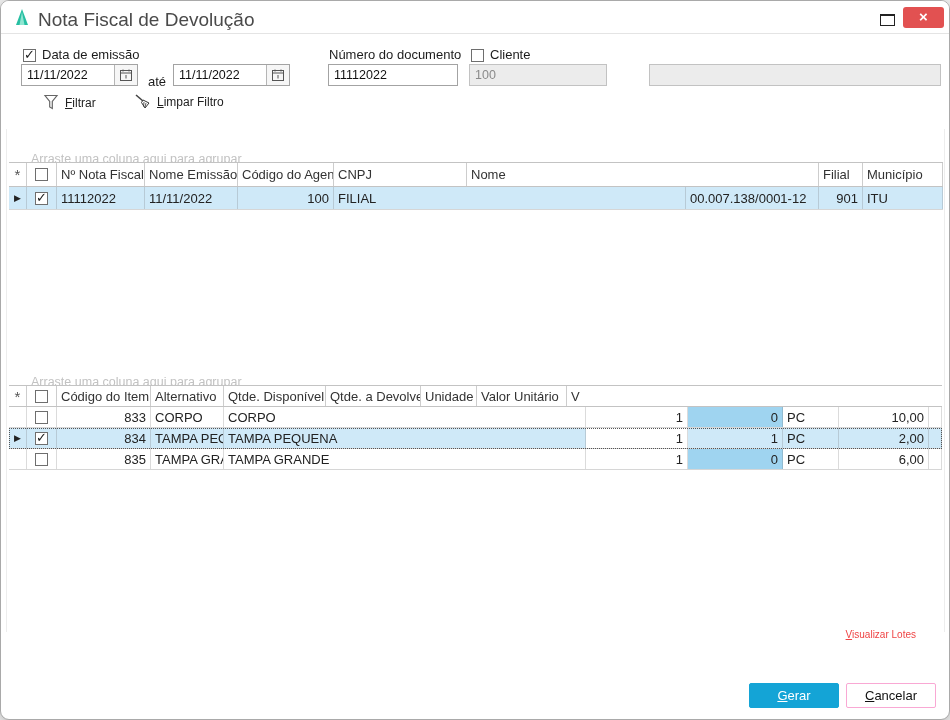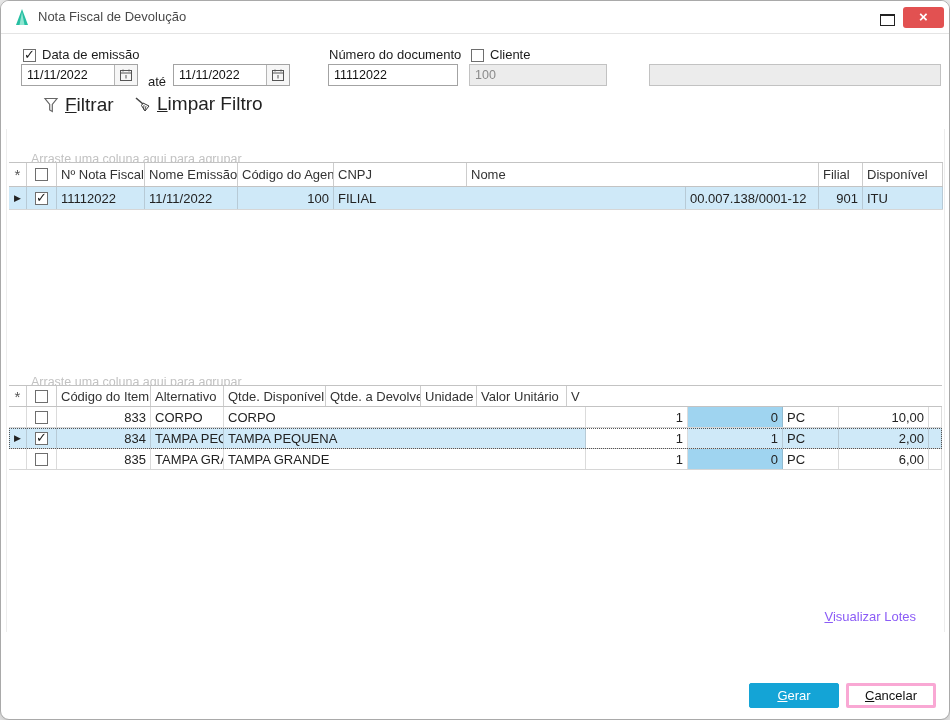--- a/index.html
+++ b/index.html
@@ -1,35 +1,35 @@
 <!DOCTYPE html>
 <html><head>
 <meta charset="utf-8">
 <style>
   html,body{margin:0;padding:0;background:#f2f2f2;font-family:"Liberation Sans","DejaVu Sans",sans-serif;}
   .window{position:relative;width:950px;height:720px;background:#fff;border:1px solid #a9a9a9;
           border-radius:9px;box-shadow:0 3px 14px rgba(0,0,0,.28);overflow:hidden;box-sizing:border-box;}
   
   .titlebar{position:absolute;left:0;top:0;width:100%;height:32px;border-bottom:1px solid #e4e4e4;background:#fff;}
   .title-icon{position:absolute;left:13px;top:7px;width:16px;height:18px;}
-  .title-text{position:absolute;left:37px;top:8px;font-size:13px;color:#4a4a4a;}
+  .title-text{position:absolute;left:37px;top:8px;font-size:19px;color:#4a4a4a;}
   .btn-max{position:absolute;left:879px;top:13px;width:13px;height:9px;border:1px solid #222;border-top:2px solid #222;background:#fff;cursor:pointer;}
   .btn-close{position:absolute;left:902px;top:6px;width:41px;height:21px;background:#e25151;border-radius:3px;
              color:#fff;font-size:15px;font-weight:bold;text-align:center;line-height:20px;cursor:pointer;}
   
   .cb{display:inline-block;width:13px;height:13px;border:1px solid #6e6e6e;background:#fff;box-sizing:border-box;
       position:relative;vertical-align:middle;cursor:pointer;}
   .cb.on::after{content:"\2713";position:absolute;left:0px;top:-3px;font-size:13px;font-weight:bold;color:#1a1a1a;}
   .flabel{position:absolute;font-size:13px;color:#1c1c1c;}
   .field{position:absolute;height:22px;border:1px solid #a3a3a3;background:#fff;box-sizing:border-box;
          font-size:12.5px;color:#111;display:flex;align-items:center;}
   .field .val{padding-left:5px;flex:1;overflow:hidden;white-space:nowrap;}
   .field.disabled{background:#ececec;border-color:#c2c2c2;color:#8a8a8a;}
   .calbtn{width:22px;height:100%;border-left:1px solid #b5b5b5;background:#f6f6f6;display:flex;align-items:center;justify-content:center;cursor:pointer;}
-  .linkbtn{position:absolute;display:flex;align-items:center;gap:6px;font-size:19px;color:#222;cursor:pointer;}
+  .linkbtn{position:absolute;display:flex;align-items:center;gap:6px;font-size:12px;color:#222;cursor:pointer;}
   .accel::first-letter{text-decoration:underline;}
   
   .ghint{position:absolute;font-size:12.5px;color:#c2c2c2;margin-top:12px;}
   .gsection{position:absolute;border-left:1px solid #ededed;border-right:1px solid #ededed;pointer-events:none;}
   .grid{position:absolute;font-size:13px;color:#222;}
   .grow{display:flex;box-sizing:border-box;}
   .gcell{box-sizing:border-box;border-right:1px solid #cdcdcd;padding:0 4px;overflow:hidden;white-space:nowrap;flex:none;}
   .ghead{border-top:1px solid #c3c3c3;border-bottom:1px solid #c3c3c3;background:#fff;color:#333;}
   .ghead .gcell{display:flex;align-items:center;}
   .gbody .gcell{display:flex;align-items:center;border-right:1px solid rgba(110,110,110,.25);}
@@ -46,24 +46,24 @@
   .g1-ind{width:18px}.g1-cb{width:30px}.g1-c1{width:88px}.g1-c2{width:93px}.g1-c3{width:96px}
   .g1-c4{width:352px}.g1-c5{width:133px}.g1-c6{width:44px}.g1-c7{width:80px;border-right:1px solid #cdcdcd;}
   .grid1 .grow{height:23px;}
   .grid1 .ghead{height:25px;}
   
   .g2-ind{width:18px}.g2-cb{width:30px}.g2-c1{width:94px}.g2-c2{width:73px}.g2-c3{width:362px}
   .g2-c4{width:102px}.g2-c5{width:95px}.g2-c6{width:56px}.g2-c7{width:90px}.g2-c8{width:13px;border-right:none;}
   .grid2 .grow{height:21px;}
   .grid2 .ghead{height:22px;}
   
-  .lots-link{position:absolute;right:33px;top:608px;font-size:13px;color:#8b5cf6;cursor:pointer;}
+  .lots-link{position:absolute;right:33px;top:628px;font-size:10px;color:#ef4444;cursor:pointer;}
   .btn{position:absolute;width:90px;height:25px;border-radius:2px;font-size:13px;display:flex;align-items:center;justify-content:center;cursor:pointer;box-sizing:border-box;}
   .btn-primary{left:748px;top:682px;background:#14a4d6;color:#fff;border:1px solid #14a4d6;}
-  .btn-default{left:845px;top:682px;background:#fff;color:#111;border:3px solid #f9a8d4;}
+  .btn-default{left:845px;top:682px;background:#fff;color:#111;border:1px solid #f9a8d4;}
   svg{display:block;}
 </style>
 </head>
 <body>
 
 <div class="window">
 
   <div class="titlebar">
     <span class="title-icon">
       <svg width="16" height="18" viewBox="0 0 16 18">
@@ -148,21 +148,21 @@
       <div class="gcell g1-ind star">*</div>
       <div class="gcell g1-cb cbcell">
           <span class="cb"></span>
         </div>
       <div class="gcell g1-c1">Nº Nota Fiscal</div>
       <div class="gcell g1-c2">Nome Emissão</div>
       <div class="gcell g1-c3">Código do Agente</div>
       <div class="gcell g1-c5">CNPJ</div>
       <div class="gcell g1-c4">Nome</div>
       <div class="gcell g1-c6">Filial</div>
-      <div class="gcell g1-c7">Disponível</div>
+      <div class="gcell g1-c7">Município</div>
     </div>
     <div class="grow gbody rowsel rowline">
       <div class="gcell g1-ind ind">▶</div>
       <div class="gcell g1-cb cbcell">
           <span class="cb on"></span>
         </div>
       <div class="gcell g1-c1">11112022</div>
       <div class="gcell g1-c2">11/11/2022</div>
       <div class="gcell g1-c3 num">100</div>
       <div class="gcell g1-c4">FILIAL</div>

